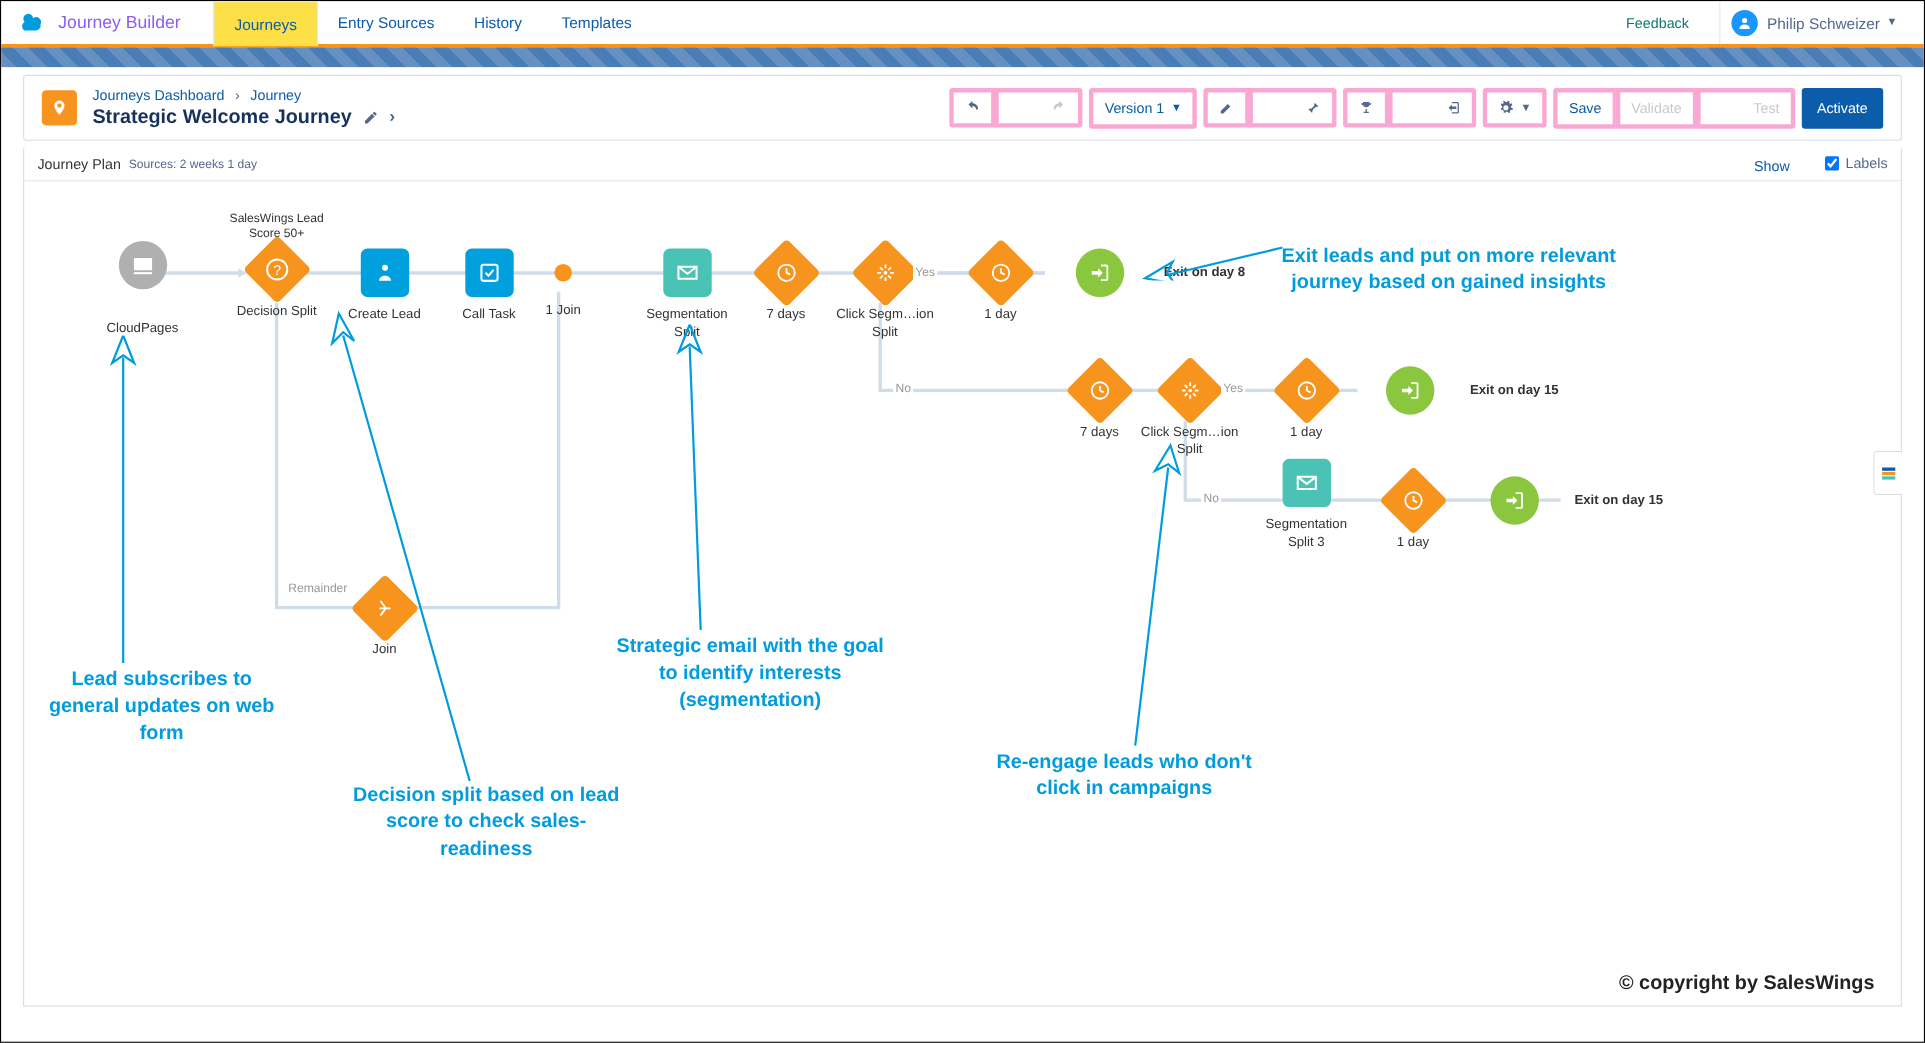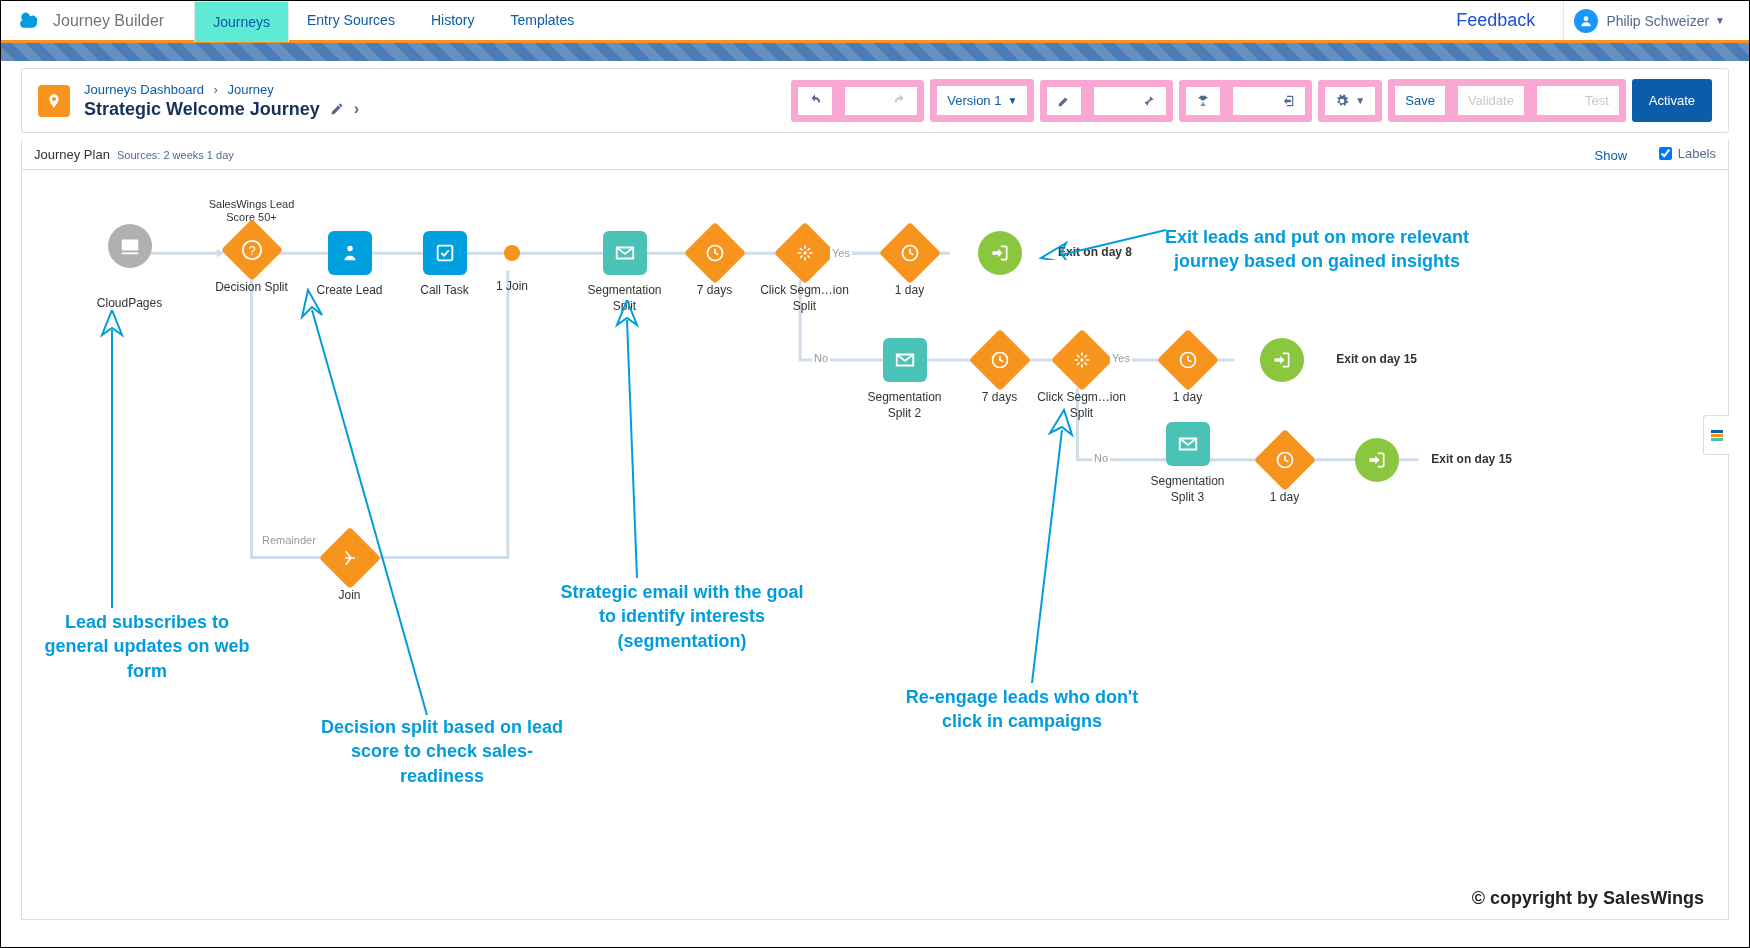--- a/index.html
+++ b/index.html
@@ -1,42 +1,42 @@
 <!DOCTYPE html>
 <html><head>
 <meta charset="utf-8">
 <style>
   * { box-sizing: border-box; margin: 0; padding: 0; }
   body { font-family: Arial, Helvetica, sans-serif; font-size: 13px; color: #333; background: #fff; width: 1750px; height: 948px; overflow: hidden; border: 1px solid #000; }
   
   
   .top-nav { height: 42px; border-bottom: 3px solid #f7931e; display: flex; align-items: center; padding: 0 14px; }
   .cloud-logo { width: 28px; height: 20px; color: #009cde; margin-right: 10px; }
-  .app-title { color: #737373; font-size: 16px; margin-right: 30px; }
+  .app-title { color: #8b5cf6; font-size: 16px; margin-right: 30px; }
   .nav-tabs { display: flex; gap: 0; }
   .nav-tab { padding: 12px 18px; color: #0b5cab; font-size: 14px; cursor: pointer; }
-  .nav-tab.active { border: 1px solid #e5e5e5; border-bottom: none; background: #5eead4; color: #0b5cab; position: relative; top: 1px; }
+  .nav-tab.active { border: 1px solid #e5e5e5; border-bottom: none; background: #fde047; color: #0b5cab; position: relative; top: 1px; }
   .nav-spacer { flex: 1; }
-  .feedback { color: #1d4ed8; font-size: 18px; padding: 0 28px; cursor: pointer; }
+  .feedback { color: #0f766e; font-size: 13px; padding: 0 28px; cursor: pointer; }
   .user-area { display: flex; align-items: center; padding: 0 10px; border-left: 1px solid #e5e5e5; height: 100%; cursor: pointer; }
   .avatar { width: 24px; height: 24px; border-radius: 50%; background: #1b96ff; display: flex; align-items: center; justify-content: center; margin-right: 8px; }
   .user-name { color: #54698d; font-size: 14px; }
   .chev { color:#54698d; font-size:10px; margin-left:6px;}
   
   
   .pattern-bar { height: 18px; background: #4a7db6; background-image: repeating-linear-gradient(45deg, rgba(255,255,255,0.15) 0 10px, transparent 10px 20px); }
   
   
   .header-panel { margin: 7px 20px; background: #fff; border: 1px solid #d8dde6; border-radius: 3px; padding: 10px 16px; display: flex; align-items: center; }
   .marker { width: 32px; height: 32px; background: #f7941e; border-radius: 4px; display:flex;align-items:center;justify-content:center;margin-right:14px; }
   .breadcrumb { font-size: 13px; color: #0b5cab;}
   .breadcrumb .sep { color:#54698d; margin:0 6px;}
   .page-title { font-size: 18px; font-weight: bold; color: #16325c; margin-top:2px;display:flex;align-items:center;gap:10px;}
   .header-spacer { flex: 1; }
-  .hdr-btn { border:7px solid #f9a8d4;background:#fff;padding:7px 10px;border-radius:3px;color:#54698d;font-size:13px;cursor:pointer;display:inline-flex;align-items:center;gap:6px;margin-left:6px;}
+  .hdr-btn { border:4px solid #f9a8d4;background:#fff;padding:7px 10px;border-radius:3px;color:#54698d;font-size:13px;cursor:pointer;display:inline-flex;align-items:center;gap:6px;margin-left:6px;}
   .hdr-btn.group-start{border-radius:3px 0 0 3px;margin-left:6px;}
   .hdr-btn.group-mid{border-radius:0;margin-left:-1px;}
   .hdr-btn.group-end{border-radius:0 3px 3px 0;margin-left:-1px;padding-left:48px;}
   .hdr-btn.save{color:#0b5cab;}
   .hdr-btn.disabled{color:#c9c9c9;}
   .hdr-btn.primary{background:#0b5cab;color:#fff;border-color:#0b5cab;}
   
   
   .plan-bar { margin: 0 20px; border:1px solid #d8dde6;border-top:none;padding:6px 12px;font-size:13px;color:#54698d;display:flex;align-items:center;}
   .plan-bar strong{color:#333;font-weight:normal;}
@@ -293,29 +293,20 @@
 
   <div class="node" style="left:930px;top:61px;width:180px;text-align:left;display:flex;align-items:center;gap:10px;">
     <div class="shape circle col-green" style="flex:none;">
         <svg width="20" height="20" viewBox="0 0 24 24" fill="#fff">
           <path d="M10 17l5-5-5-5v3H3v4h7v3zM19 3h-6v2h6v14h-6v2h6a2 2 0 0 0 2-2V5a2 2 0 0 0-2-2z"></path>
         </svg>
       </div>
     <div class="label" style="margin-top:0;font-weight:bold;">Exit on day 8</div>
   </div>
 
-  <div class="node" style="left:835px;top:168px;">
-    <div class="shape square col-teal">
-        <svg width="22" height="22" viewBox="0 0 24 24" fill="#fff">
-          <path d="M3 6h18v12H3z" fill="none" stroke="#fff" stroke-width="2"></path>
-          <path d="M3 6l9 7 9-7" fill="none" stroke="#fff" stroke-width="2"></path>
-        </svg>
-      </div>
-    <div class="label">Segmentation Split 2</div>
-  </div>
 
   <div class="node" style="left:930px;top:168px;">
     <div class="shape diamond col-orange">
         <svg width="20" height="20" viewBox="0 0 24 24" fill="#fff">
           <circle cx="12" cy="12" r="9" fill="none" stroke="#fff" stroke-width="2"></circle>
           <path d="M12 7v5l4 2" fill="none" stroke="#fff" stroke-width="2"></path>
         </svg>
       </div>
     <div class="label">7 days</div>
   </div>

